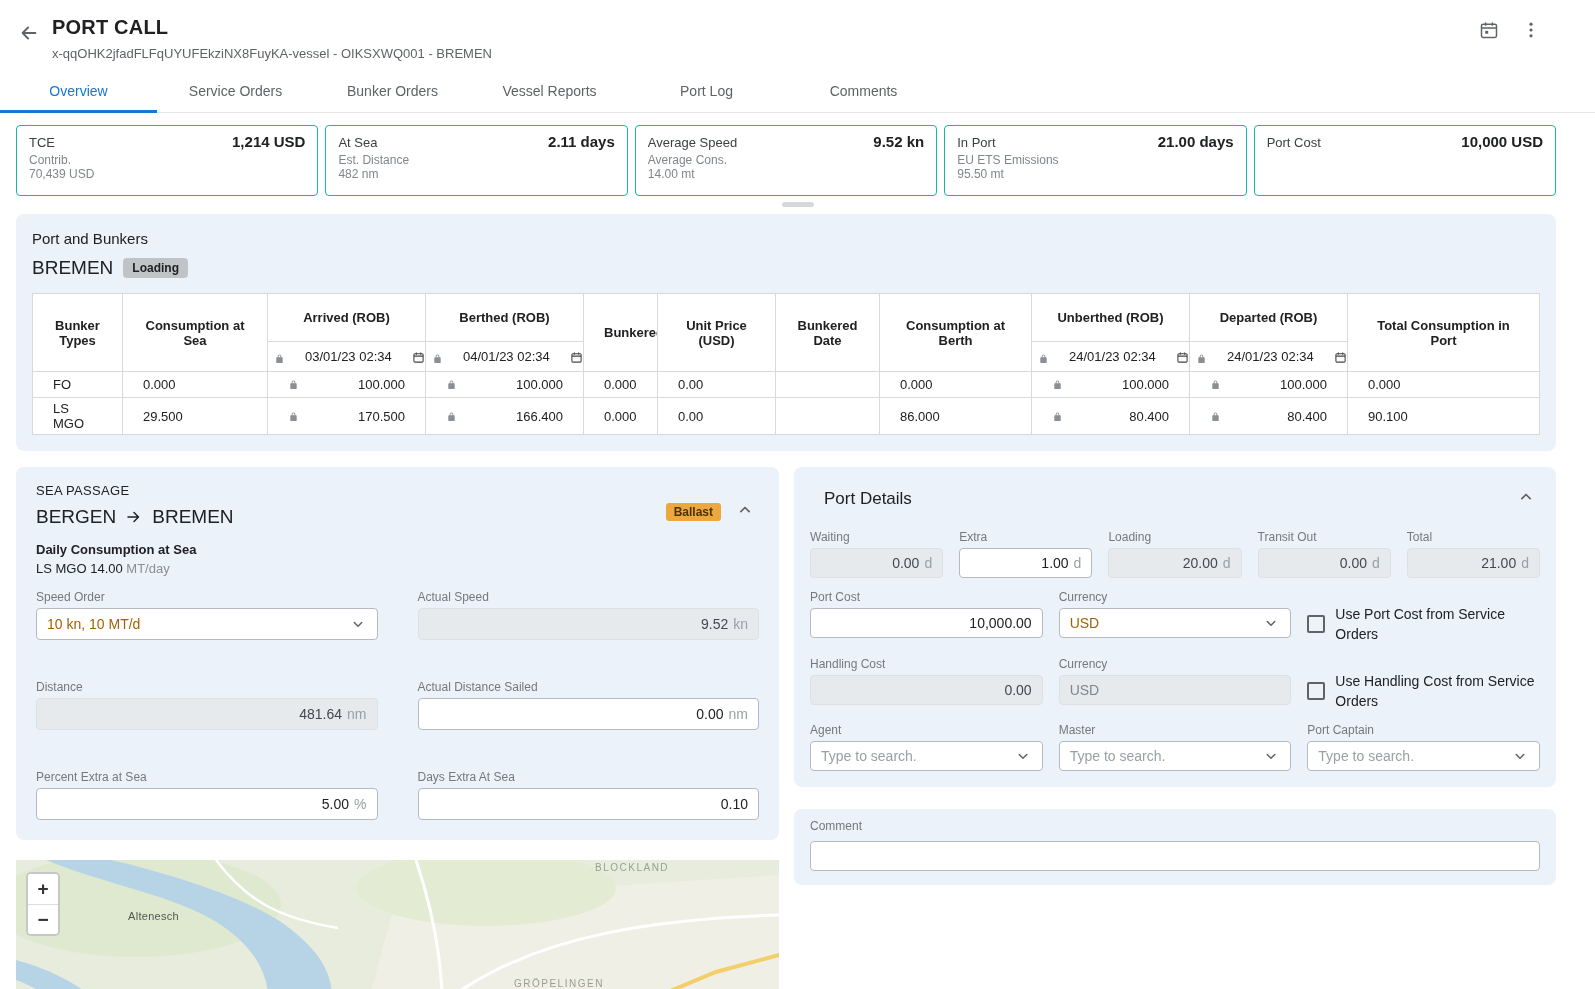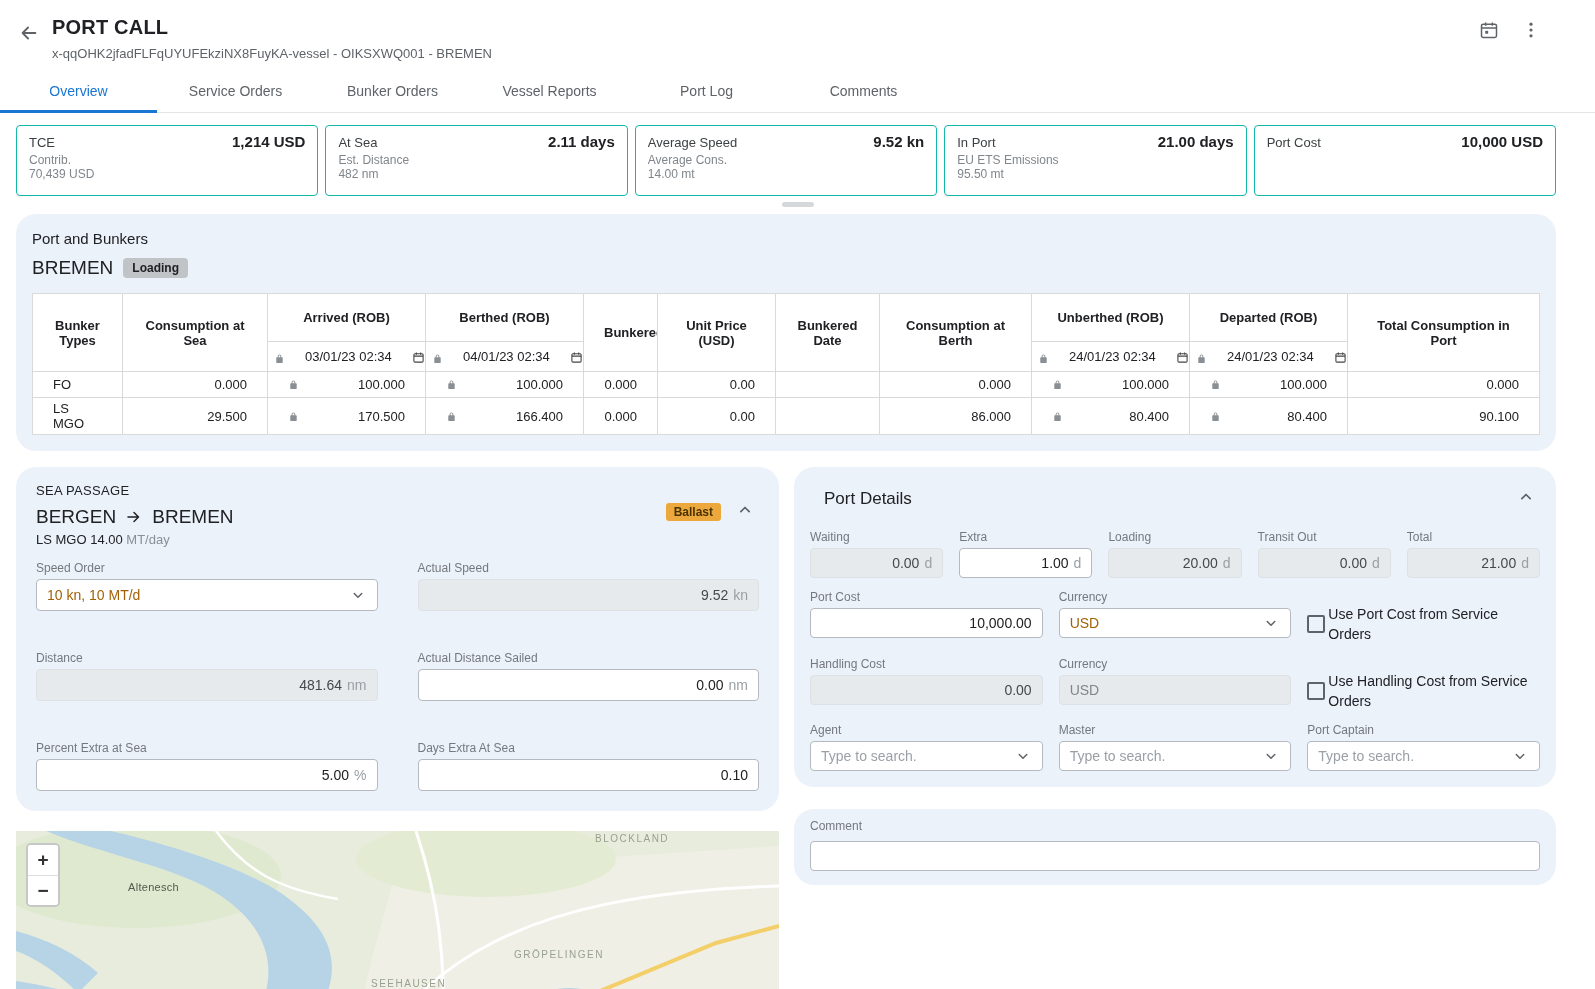--- a/index.html
+++ b/index.html
@@ -27,35 +27,35 @@
   .kpi-card { flex:1; border:1px solid #14b8a6; border-radius:4px; background:#fff; padding:7px 12px 14px; }
   .kpi-line { display:flex; justify-content:space-between; align-items:baseline; }
   .kpi-label { font-size:13px; color:#3c4043; }
   .kpi-value { font-size:15px; font-weight:700; color:#202124; white-space:nowrap; }
   .kpi-subline { display:flex; justify-content:space-between; margin-top:3px;flex-direction:column; }
   .kpi-sublabel,.kpi-subvalue { font-size:12px; color:#80868b; }
 
   .collapse-handle { width:32px; height:5px; border-radius:3px; background:#d5d8db; margin:6px auto 7px; cursor:pointer; }
 
   
-  .section { background:#ecf2fa; border-radius:20px; }
+  .section { background:#ecf2fa; border-radius:8px; }
   .pb-section { margin:0 39px 0 16px; padding:16px; }
   .pb-title { font-size:15px; }
   .pb-port-row { margin-top:10px; display:flex; align-items:center; gap:10px; }
   .pb-port-name { font-size:19px; }
   .badge-gray { background:#c1c4c7; color:#202124; font-size:12px; font-weight:700; padding:3px 9px; border-radius:4px; }
 
   
   .bunkers-table { width:100%; margin-top:14px; border-collapse:collapse; background:#fff; font-size:13px; table-layout:fixed; }
   .bunkers-table th,.bunkers-table td { border:1px solid #d9d9d9; padding:3px 20px; overflow:hidden; }
   .bunkers-table thead th { font-weight:700; text-align:center; }
   .bunkers-table thead tr.head-row th { height:48px; }
   .bunkers-table thead tr.date-row th { height:30px; font-weight:400; padding:3px 6px; }
   .bunkers-table tbody tr { height:26px; }
-  td.num { text-align:right;margin-left:17px; }
+  td.num { text-align:left;margin-left:17px; }
   td.type-cell { text-align:left; }
   .date-widget { display:flex; align-items:flex-end; gap:20px; cursor:pointer; }
   .date-widget .dt { flex:1; text-align:center; white-space:nowrap; }
   .cell-flex { display:flex; align-items:center; justify-content:space-between; gap:4px; }
   .lk,.cal { display:inline-flex; cursor:pointer; }
 
   
   .main-cols { display:flex; gap:15px; margin:16px 39px 0 16px; align-items:flex-start; }
   .left-col { width:763px; flex:none; }
   .right-col { flex:1; min-width:0; }
@@ -92,21 +92,21 @@
   .zoom-btn { display:block; width:30px; height:30px; background:#fff; border:none; font-size:19px; font-weight:700; color:#333; cursor:pointer; line-height:28px; text-align:center; padding:0; }
   .zoom-btn + .zoom-btn { border-top:1px solid #ddd; }
 
   
   .pd-section { padding:16px; }
   .pd-head { display:flex; justify-content:space-between; align-items:center; }
   .pd-title { font-size:17px; font-weight:500;margin-left:14px; }
   .durations { display:grid; grid-template-columns:repeat(5,1fr); column-gap:16px; margin-top:16px; }
   .pd-grid { display:grid; grid-template-columns:repeat(3,1fr); column-gap:16px; row-gap:12px; margin-top:12px; }
   .input-box.small { height:30px; }
-  .checkbox-row { display:flex; align-items:center; gap:3px; padding-top:14px; cursor:pointer; }
+  .checkbox-row { display:flex; align-items:center; gap:10px; padding-top:14px; cursor:pointer; }
   .checkbox { width:18px; height:18px; border:2px solid #5f6368; border-radius:2px; flex:none; background:transparent; }
   .checkbox-label { font-size:14px; line-height:1.45; }
 
   
   .comment-section { margin-top:22px; padding:10px 16px 14px; }
   .comment-input { width:100%; height:30px; margin-top:4px; border:1px solid #b4bac0; border-radius:4px; background:#fff; padding:0 10px; font:inherit; }
 </style>
 </head>
 <body>
 
@@ -423,20 +423,21 @@
         <div class="sp-head-right">
           <span class="badge-amber">Ballast</span>
           <button class="icon-btn">
               <span><svg viewBox="0 0 24 24" width="20" height="20" fill="none" stroke="#5f6368" stroke-width="2" stroke-linecap="round" stroke-linejoin="round">
                   <path d="M7 14l5-5 5 5"></path>
                 </svg></span>
             </button>
         </div>
       </div>
 
+      <div class="sp-daily-label">Daily Consumption at Sea</div>
       <div class="sp-daily-value"><span>LS MGO 14.00</span> <span class="unit-gray">MT/day</span></div>
 
       <div class="fields-grid">
         <div>
           <div class="field-label">Speed Order</div>
           <div class="input-box select-box">
             <span class="sel-val">10 kn, 10 MT/d</span>
             <span class="caret">
                 <svg viewBox="0 0 24 24" width="18" height="18" fill="none" stroke="#5f6368" stroke-width="2" stroke-linecap="round" stroke-linejoin="round">
                   <path d="M7 10l5 5 5-5"></path>

